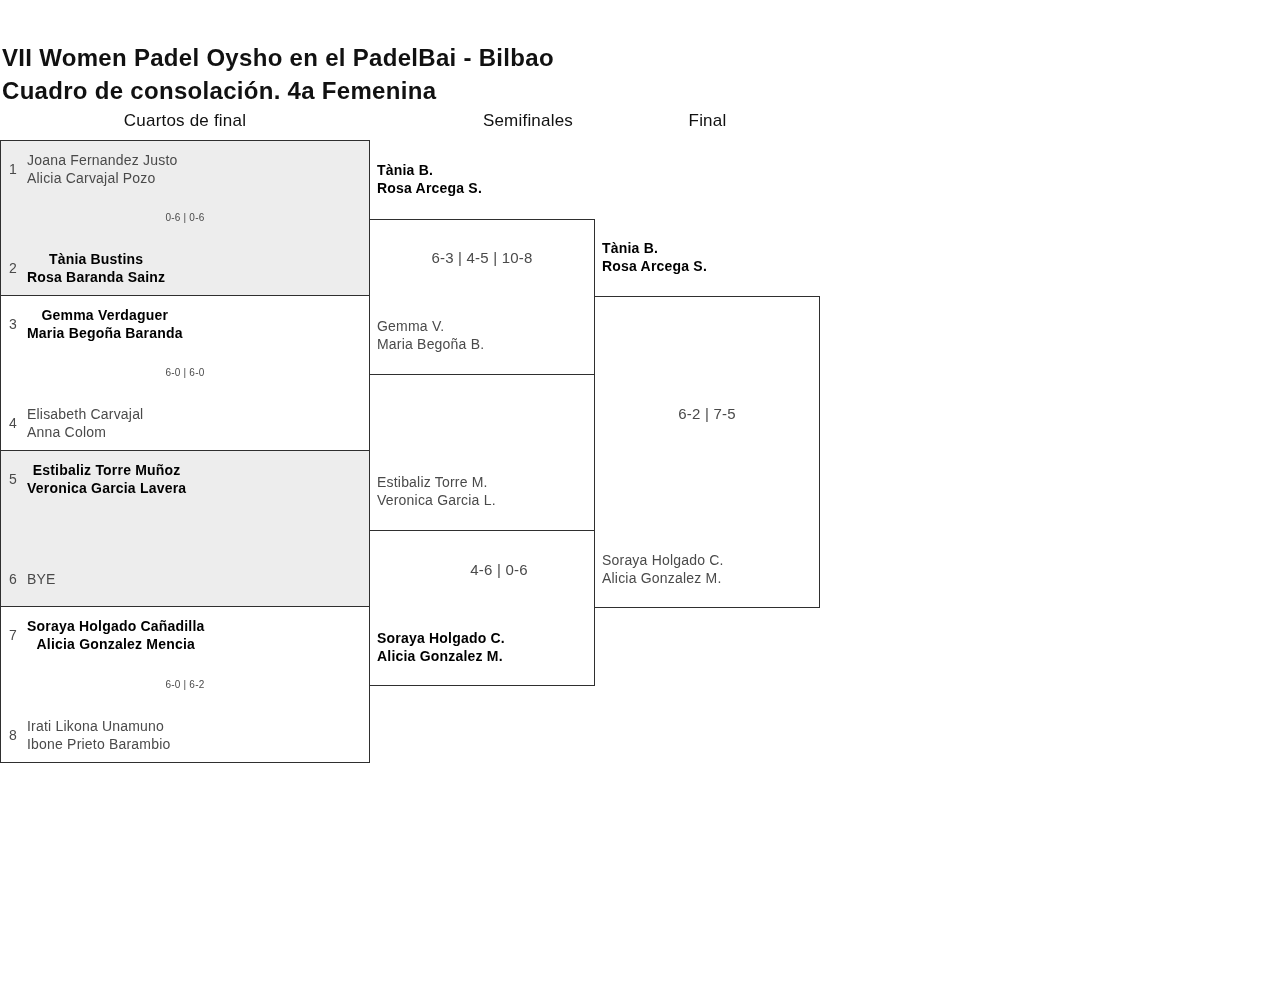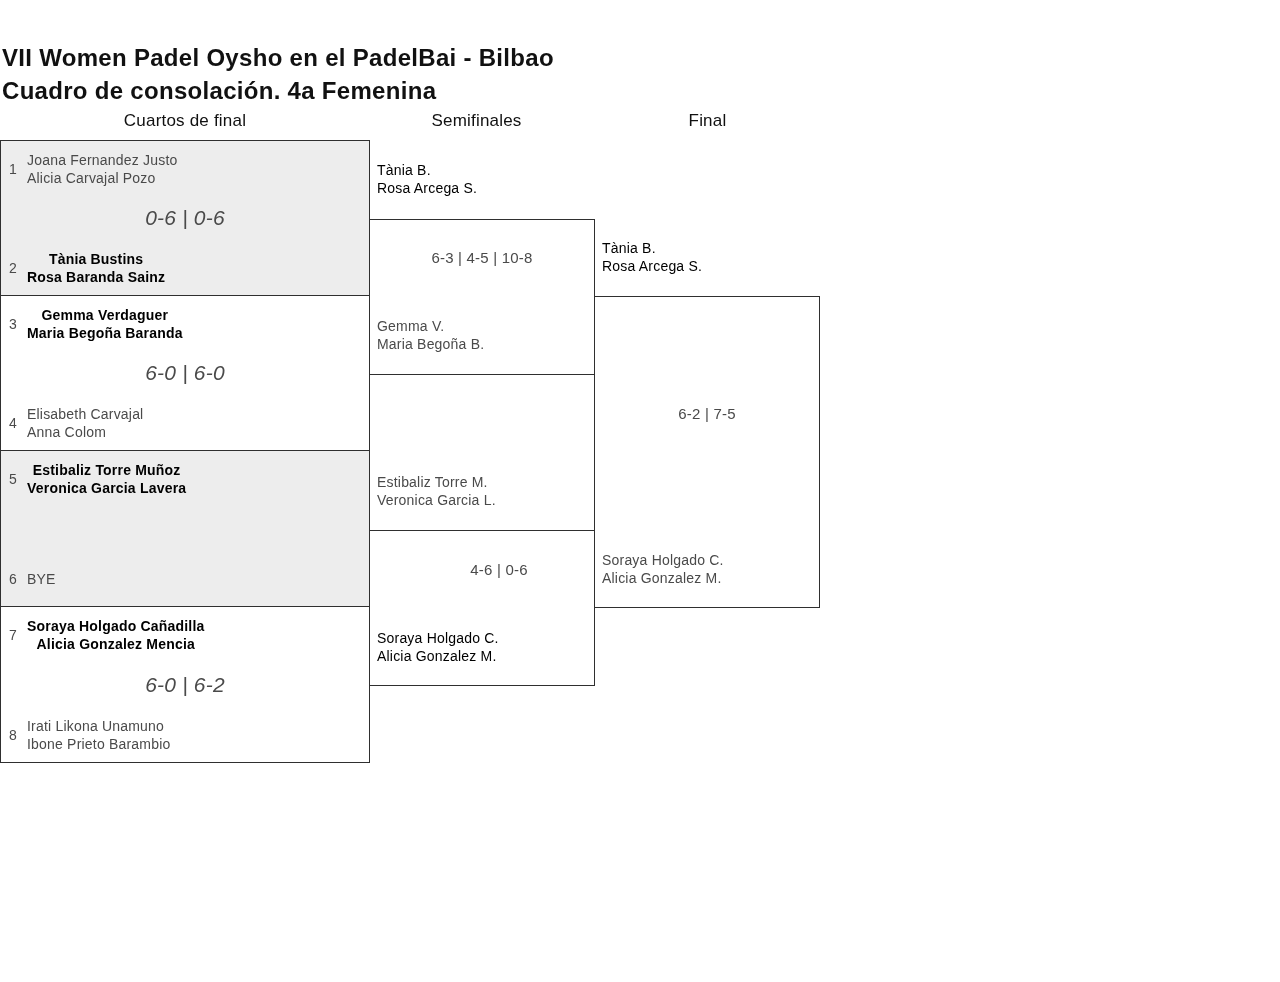--- a/index.html
+++ b/index.html
@@ -34,21 +34,21 @@
     position: absolute;
     top: 111px;
     font-size: 17px;
     font-weight: 500;
     line-height: 20px;
     color: #111111;
     text-align: center;
     letter-spacing: 0.2px;
   }
   .rh-qf { left: 0; width: 370px; }
-  .rh-sf { left: 364px; width: 225px; }
+  .rh-sf { left: 348px; width: 225px; text-align: right; }
   .rh-f  { left: 595px; width: 225px; }
 
   .qf-block {
     position: absolute;
     left: 0;
     width: 370px;
     border: 1px solid var(--border);
     background: #ffffff;
   }
   .qf-block.shaded { background: var(--shaded); }
@@ -84,42 +84,41 @@
     text-align: center;
   }
 
   .score {
     position: absolute;
     left: 0;
     right: 0;
     top: 50%;
     transform: translateY(-50%);
     text-align: center;
-    font-size: 21px;
-    line-height: 18px;
-    color: var(--secondary);
-    letter-spacing: 0.2px;
-    font-style: italic;
+    font-size: 10px;
+    line-height: 18px;
+    color: var(--secondary);
+    letter-spacing: 0.2px;
   }
 
   .round-box {
     position: absolute;
     border: 1px solid var(--border);
     background: transparent;
   }
   .duo {
     position: absolute;
     font-size: 14px;
     line-height: 18px;
     color: var(--secondary);
     letter-spacing: 0.2px;
     white-space: nowrap;
   }
   .duo.winner {
-    font-weight: 400;
+    font-weight: 700;
     color: var(--winner);
   }
   .score-label {
     position: absolute;
     text-align: center;
     font-size: 15px;
     line-height: 18px;
     color: var(--secondary);
     letter-spacing: 0.2px;
   }

